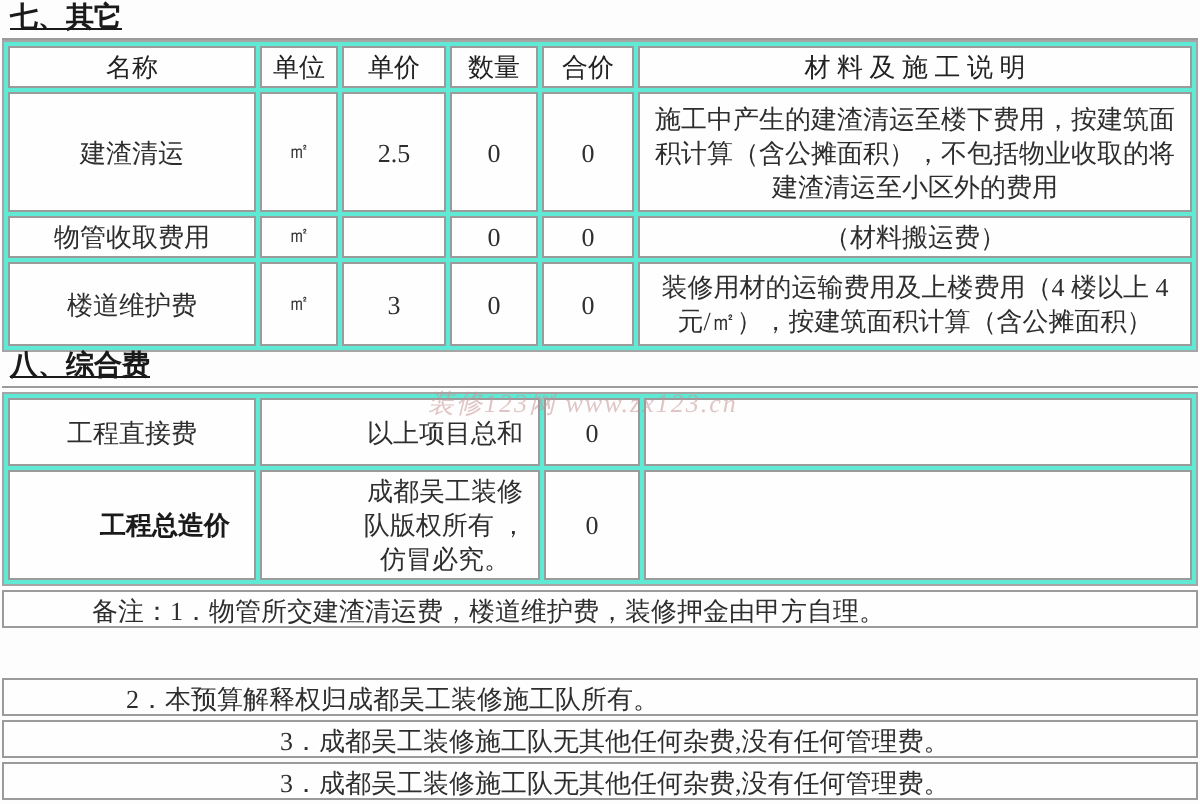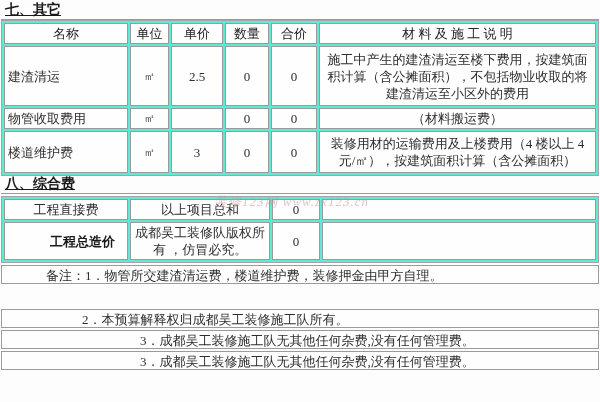--- a/index.html
+++ b/index.html
@@ -38,46 +38,46 @@
   td {
     border: 1px solid #9b9b9b;
     background: #fefefe;
     font-size: 13px;
     line-height: 17px;
     padding: 1px 3px;
     vertical-align: middle;
     overflow: hidden;
   }
   .t1 .th { text-align: center; height: 20px; color: #222; }
-  .t1 .cell-name { text-align: left; }
+  .t1 .cell-name { text-align: center; }
   .t1 .cell-unit { text-align: center; font-size: 11px; }
   .t1 .cell-num  { text-align: center; }
   .t1 .cell-desc { text-align: center; padding: 1px 4px; }
   .t1 tr.r1 td { height: 60px; }
   .t1 tr.r2 td { height: 21px; }
   .t1 tr.r3 td { height: 42px; }
   .t1 tr.r4 td { height: 44px; }
   .t2 { margin-top: 2px; }
-  .t2 tr.s1 td { height: 21px; }
+  .t2 tr.s1 td { height: 34px; }
   .t2 tr.s2 td { height: 38px; }
   .t2 .cell-label { text-align: center; }
   .t2 .cell-label.bold { font-weight: bold; color: #1a1a1a; padding-left: 36px; }
-  .t2 .cell-value { text-align: center; }
+  .t2 .cell-value { text-align: center; padding-left: 48px; }
   .t2 .cell-num { text-align: center; }
   .note {
     border: 1px solid #9b9b9b;
     background: #fefefe;
     height: 19px;
     line-height: 17px;
     font-size: 13px;
     margin-top: 2px;
     padding-top: 1px;
   }
   .note.n1 { padding-left: 44px; }
-  .note.n2 { padding-left: 80px; margin-top: 25px; }
+  .note.n2 { padding-left: 61px; margin-top: 25px; }
   .note.n3 { padding-left: 138px; }
   .note.n4 { padding-left: 138px; }
   .watermark {
     position: absolute;
     left: 214px; top: 193px;
     font-size: 13px;
     color: rgba(198, 150, 152, 0.55);
     letter-spacing: 1px;
     white-space: nowrap;
     pointer-events: none;

